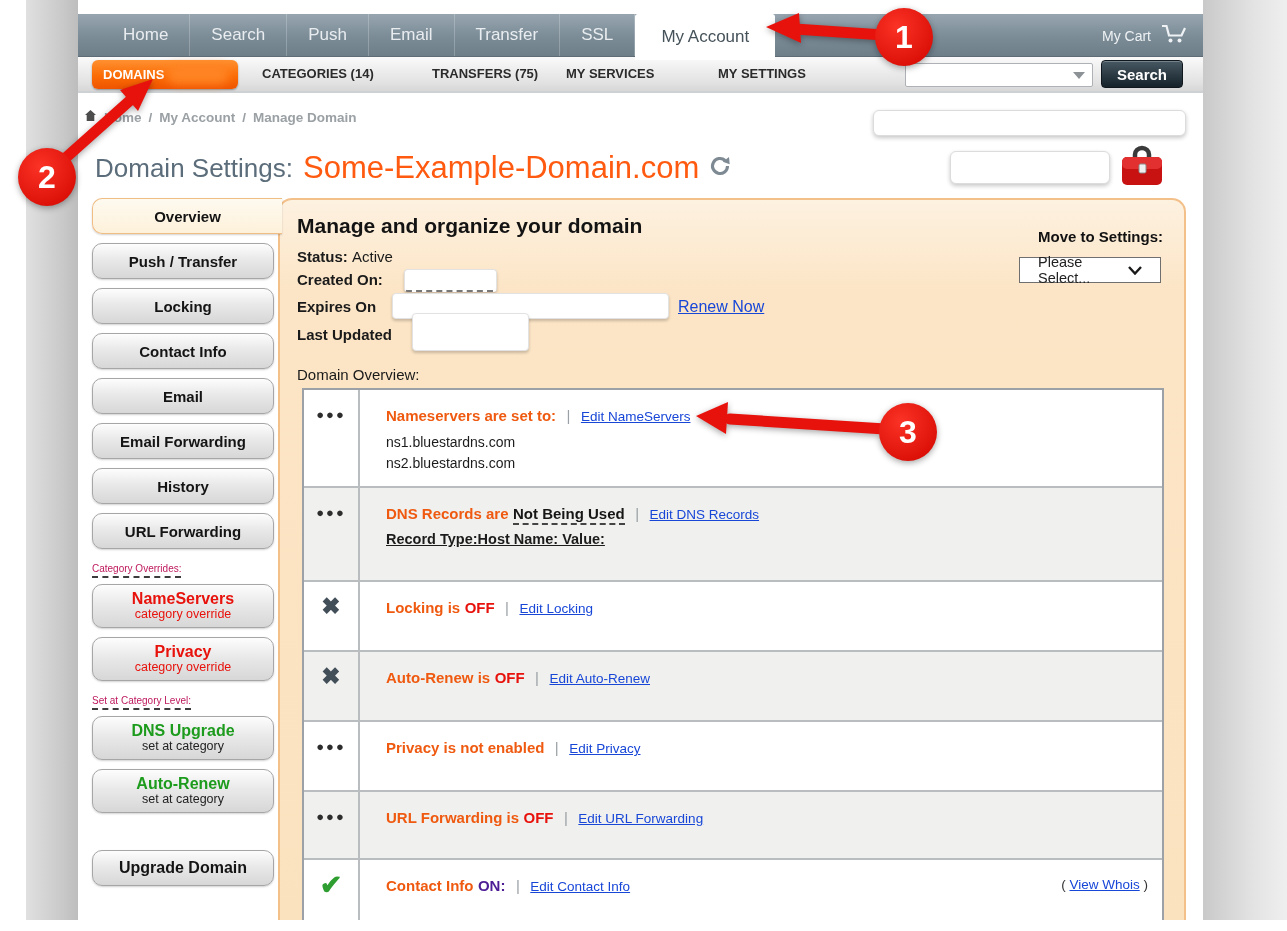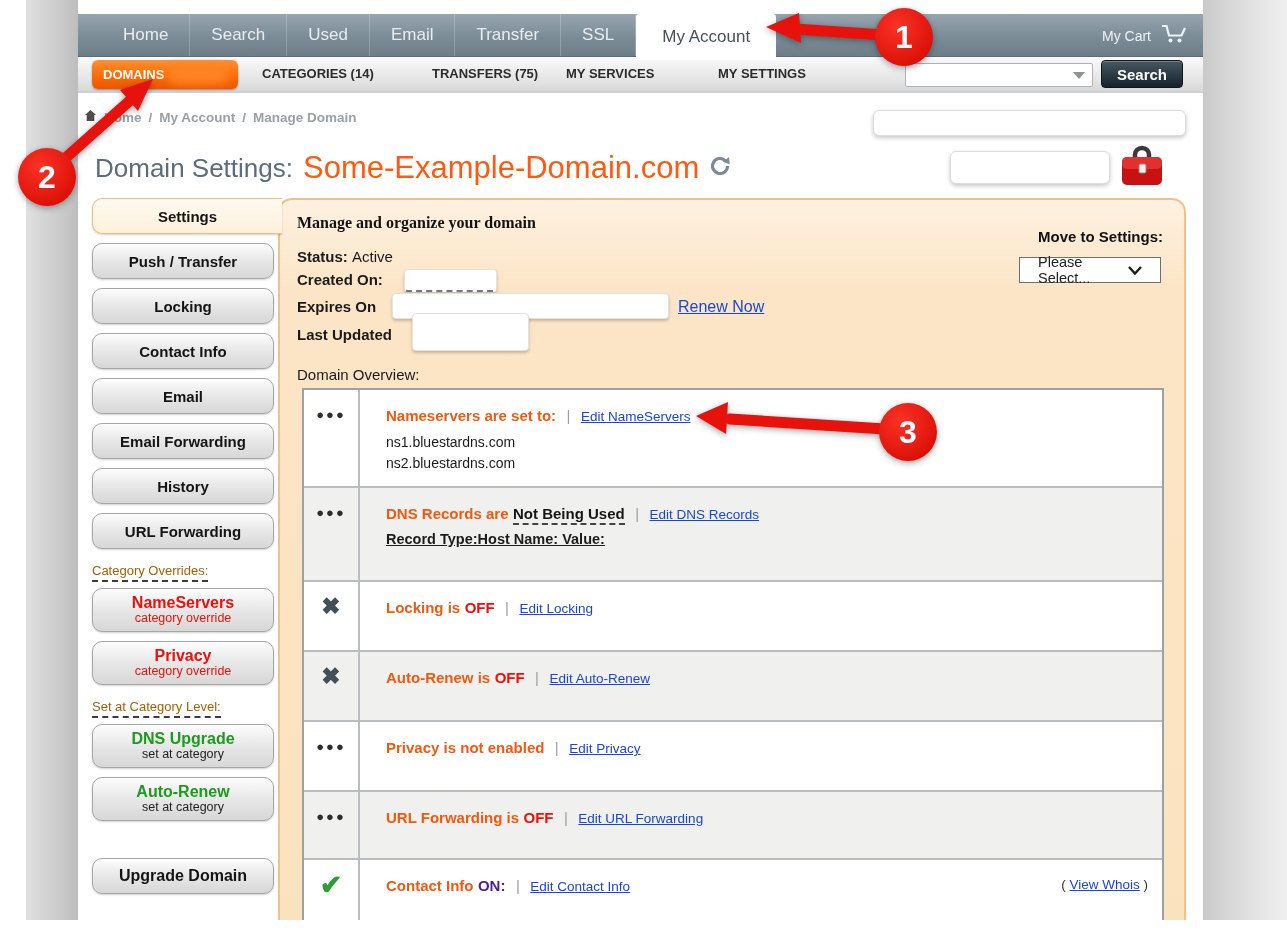--- a/index.html
+++ b/index.html
@@ -65,29 +65,29 @@
             background:linear-gradient(#fdfdfd,#e9e9e9 45%,#d7d7d7); box-shadow:0 1px 2px rgba(0,0,0,.18);
             display:flex; flex-direction:column; align-items:center; justify-content:center;
             font-size:15px; font-weight:bold; color:#141414; cursor:pointer; }
   .sb-btn-active { width:190px; background:linear-gradient(#fefaf0,#fdf1da); border-color:#f0bd85;
                    border-right:none; border-top-right-radius:0; border-bottom-right-radius:0; }
   .sb-two { height:44px; line-height:1.1; }
   .sb-title-red { color:#e8120c; font-size:16px; }
   .sb-sub-red { color:#e8120c; font-size:12.5px; font-weight:normal; }
   .sb-title-green { color:#1d9b1d; font-size:16px; }
   .sb-sub-dark { color:#222; font-size:12.5px; font-weight:normal; }
-  .sb-heading { margin:14px 0 10px 0; font-size:13px; color:#a16207; }
+  .sb-heading { margin:14px 0 10px 0; font-size:10px; color:#be185d; }
   .sb-heading span { border-bottom:2px dashed #3c3c3c; padding-bottom:2px; }
   .sb-gap { height:28px; }
 
   
   .panel { position:absolute; left:200px; top:198px; width:908px; height:722px; overflow:hidden;
            background:linear-gradient(#fdf1e0,#fce5c6 90px,#fbe2bf); border:2px solid #f3c08a;
            border-bottom:none; border-radius:14px 14px 0 0; }
-  .panel-heading { position:absolute; left:17px; top:14px; font-size:16px; font-weight:bold; color:#131313;font-family:Liberation Serif, serif; }
+  .panel-heading { position:absolute; left:17px; top:14px; font-size:21px; font-weight:bold; color:#131313; }
   .meta { position:absolute; left:17px; font-size:15px; color:#1a1a1a; }
   .meta b { font-weight:bold; }
   .m-status { top:48px; } .m-created { top:71px; } .m-expires { top:98px; } .m-updated { top:126px; }
   .m-overview { top:166px; }
   .meta-redact { position:absolute; background:#fff; border:1px solid #e2e2e2; border-radius:4px;
                  box-shadow:0 2px 3px rgba(0,0,0,.2); }
   .mr-created { left:124px; top:69px; width:93px; height:23px; border-bottom:2px dashed #777; }
   .mr-expires { left:112px; top:93px; width:277px; height:26px; }
   .mr-updated { left:132px; top:113px; width:117px; height:38px; }
   .renew-link { position:absolute; left:398px; top:98px; font-size:16px; color:#1847d8;
@@ -134,21 +134,21 @@
 <div class="canvas">
   <div class="band band-left"></div>
   <div class="band band-right"></div>
 
   <div class="page">
 
     <div class="topnav">
       <div class="topnav-tabs">
         <div class="nav-tab">Home</div>
         <div class="nav-tab">Search</div>
-        <div class="nav-tab">Used</div>
+        <div class="nav-tab">Push</div>
         <div class="nav-tab">Email</div>
         <div class="nav-tab">Transfer</div>
         <div class="nav-tab last-sep">SSL</div>
         <div class="nav-tab nav-tab-active">My Account</div>
       </div>
       <div class="mycart">
         <span>My Cart</span>
         <span>
           <svg width="27" height="20" viewBox="0 0 27 20">
             <path d="M2 2 h4.5 l2.5 9.5 h12.5 l3.5 -7.5" fill="none" stroke="#eef2f4" stroke-width="2.2"></path>
@@ -204,21 +204,21 @@
     <div class="toolbox">
       <svg width="48" height="46" viewBox="0 0 48 46">
         <path d="M17 14 v-3.5 a7 6.5 0 0 1 14 0 V14" stroke="#3a3a3a" stroke-width="4.5" fill="none" stroke-linecap="round"></path>
         <rect x="4" y="13" width="40" height="28" rx="5" fill="#c81111"></rect>
         <rect x="4" y="13" width="40" height="12" rx="5" fill="#e23030"></rect>
         <rect x="21" y="20" width="7" height="9" rx="1.5" fill="#efefef" stroke="#8a8a8a"></rect>
       </svg>
     </div>
 
     <div class="sidebar">
-      <div class="sb-btn sb-btn-active">Settings</div>
+      <div class="sb-btn sb-btn-active">Overview</div>
       <div class="sb-btn">Push / Transfer</div>
       <div class="sb-btn">Locking</div>
       <div class="sb-btn">Contact Info</div>
       <div class="sb-btn">Email</div>
       <div class="sb-btn">Email Forwarding</div>
       <div class="sb-btn">History</div>
       <div class="sb-btn">URL Forwarding</div>
 
       <div class="sb-heading"><span>Category Overrides:</span></div>
       <div class="sb-btn sb-two">

